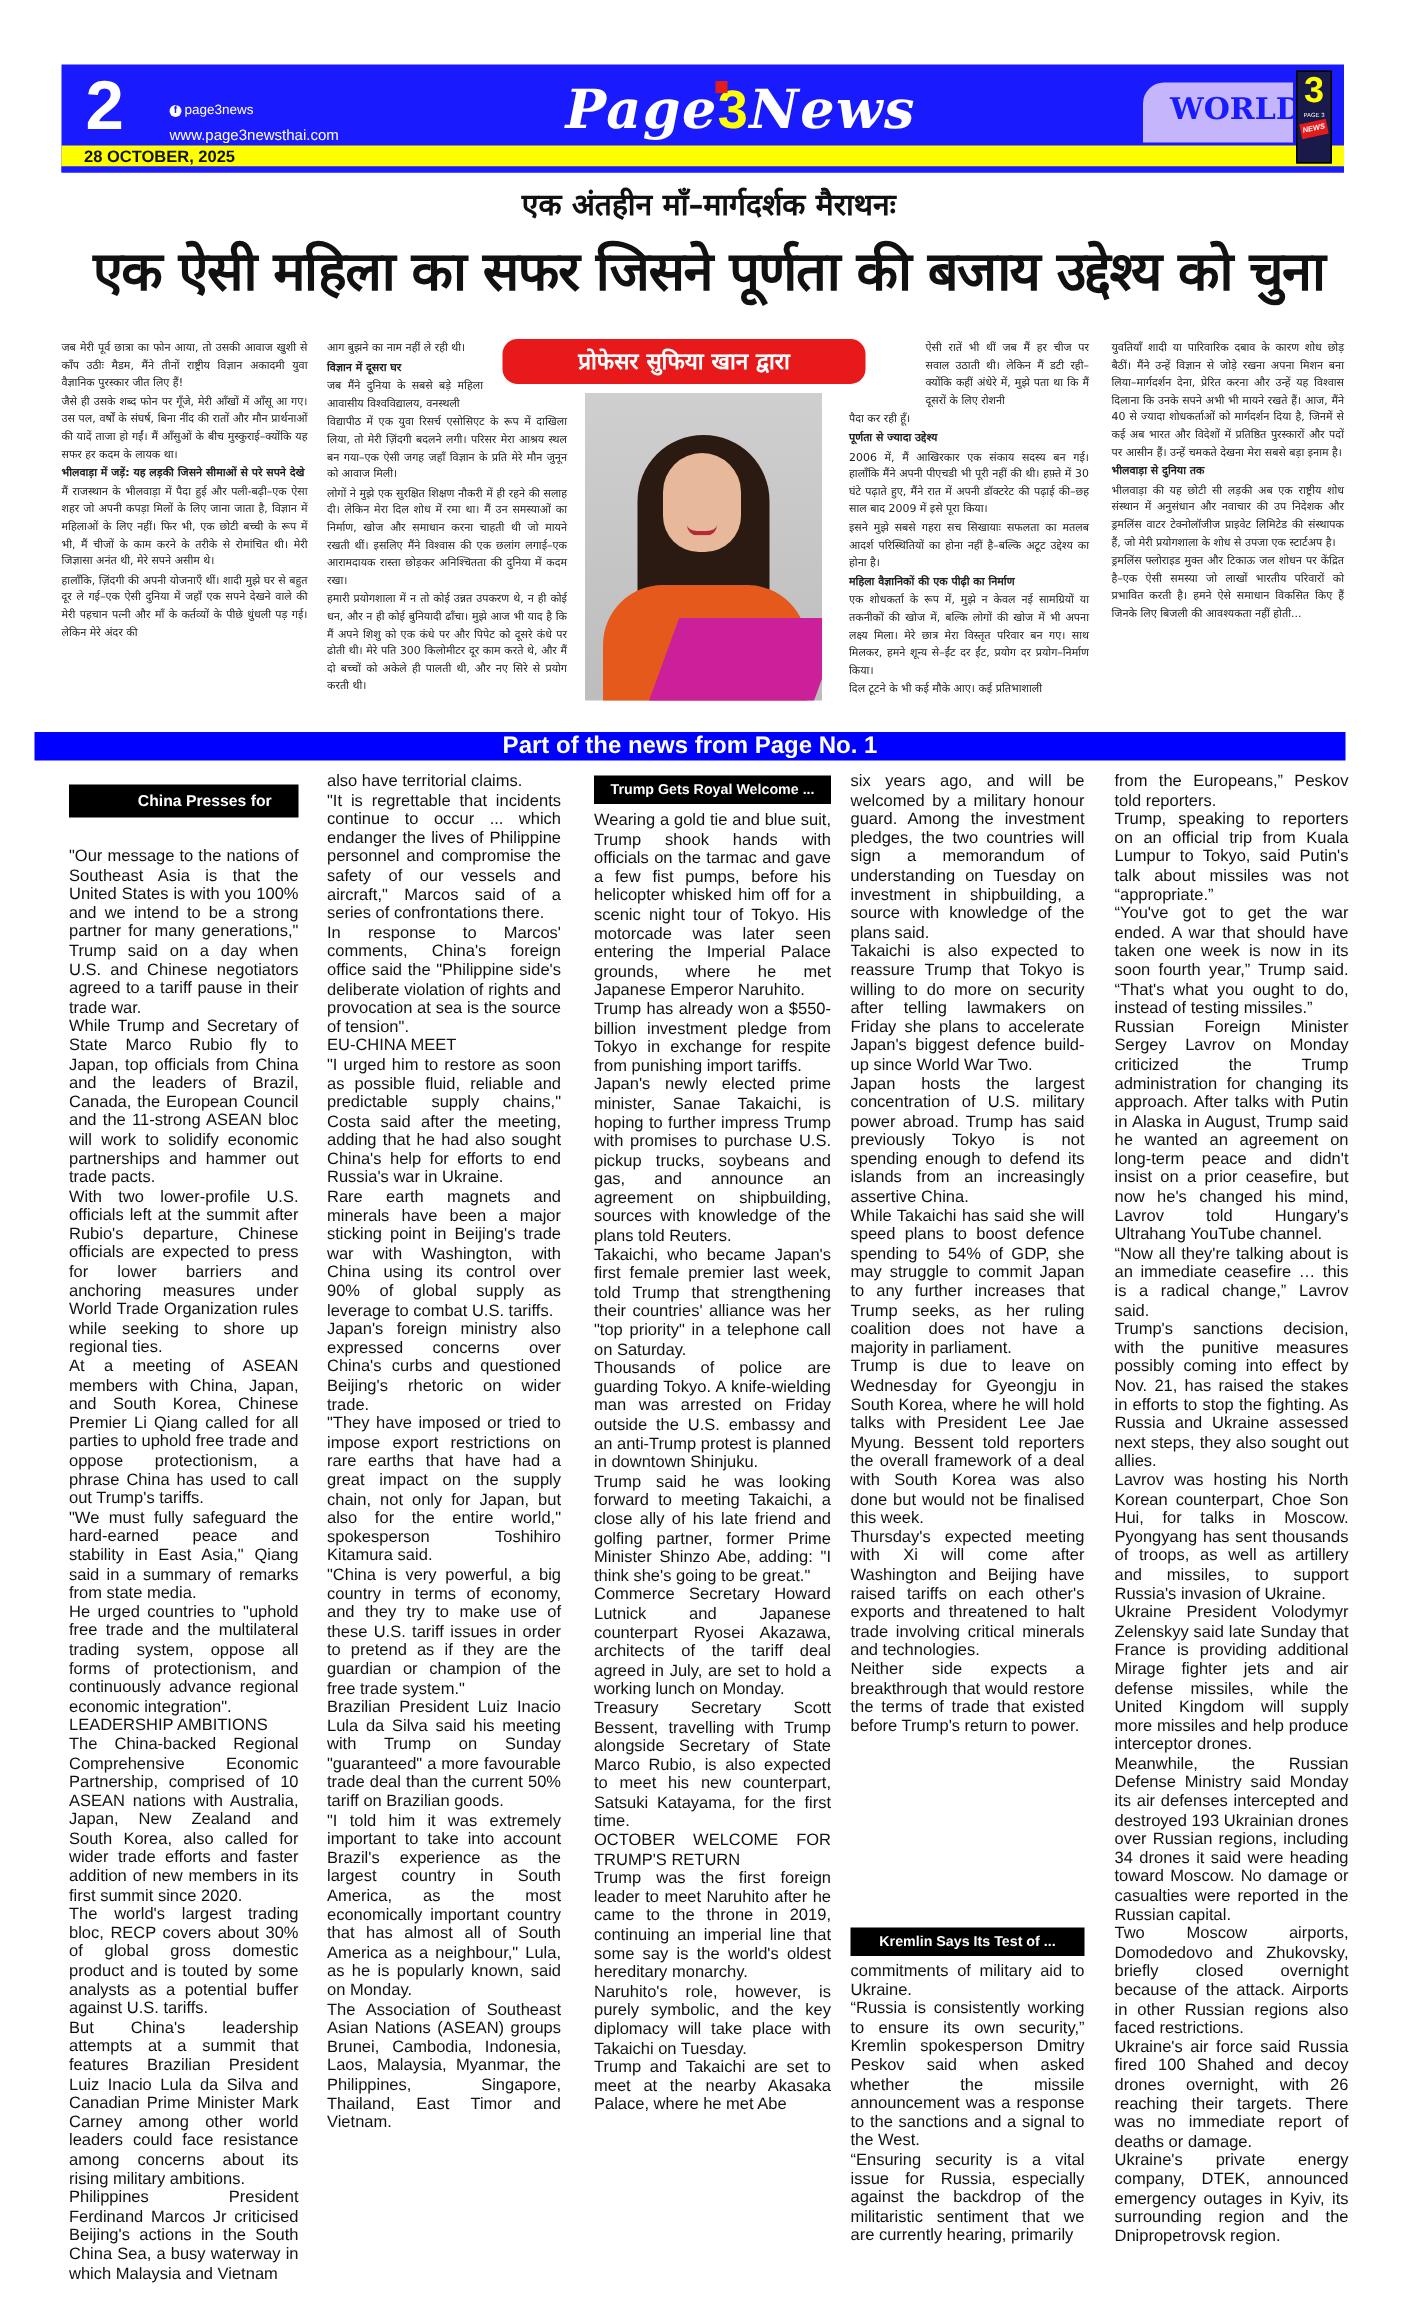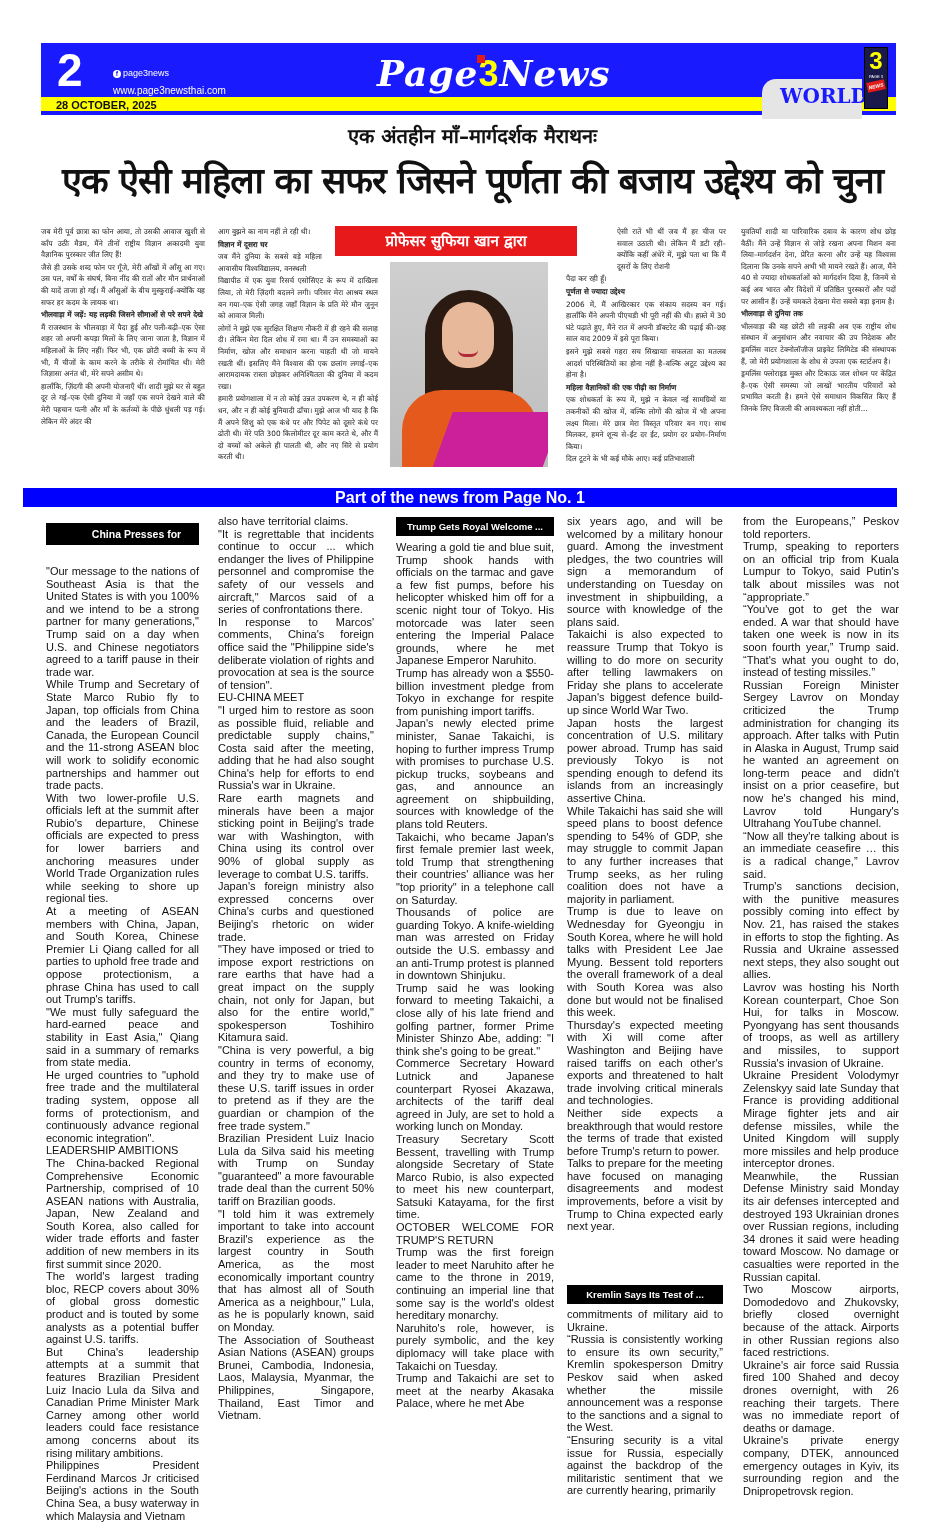--- a/index.html
+++ b/index.html
@@ -11,42 +11,42 @@
   .masthead .yellow-bar { position: absolute; left: 0; bottom: 4px; width: 100%; height: 14px; background: #ffff00; }
   .masthead .blue-bottom { position: absolute; left: 0; bottom: 0; width: 100%; height: 4px; background: #1a1aff; }
   .page-num { position: absolute; left: 16px; top: 4px; font-family: "Liberation Sans", sans-serif; font-weight: bold; font-size: 46px; color: #fff; line-height: 46px; }
   .social { position: absolute; left: 72px; top: 25px; font-size: 9px; color: #fff; font-family: "Liberation Sans", sans-serif; }
   .social .fb { display: inline-block; width: 8px; height: 8px; border-radius: 50%; background: #fff; color: #1a1aff; font-size: 7px; text-align: center; line-height: 8px; font-weight: bold; margin-right: 2px; vertical-align: middle; }
   .website { position: absolute; left: 72px; top: 42px; font-size: 10px; color: #fff; }
   .date { position: absolute; left: 15px; top: 56px; font-size: 11px; font-weight: bold; color: #111; }
   .brand { position: absolute; left: 336px; top: 10px; font-family: "DejaVu Serif", serif; font-weight: bold; font-style: italic; font-size: 36px; color: #fff; letter-spacing: 1px; line-height: 40px; }
   .brand .three { color: #ffff00; font-family: "Liberation Sans", sans-serif; font-style: normal; position: relative; }
   .brand .three::before { content: ""; position: absolute; left: -2px; top: 2px; width: 8px; height: 8px; background: #e21b1b; }
-  .section-tab { position: absolute; right: 34px; top: 36px; width: 100px; height: 40px; background: #e5e5e5; border-radius: 14px 0 0 0; }
+  .section-tab { position: absolute; right: 34px; top: 12px; width: 100px; height: 40px; background: #c4b5fd; border-radius: 14px 0 0 0; }
   .section-tab span { position: absolute; left: 18px; top: 5px; font-family: "DejaVu Serif", serif; font-weight: bold; font-size: 20px; color: #1a1aff; }
   .badge { position: absolute; right: 8px; top: 4px; width: 24px; height: 62px; background: #1a1a4a; border: 1px solid #000; text-align: center; }
   .badge .b3 { color: #ffff00; font-weight: bold; font-size: 24px; line-height: 26px; display: block; }
   .badge .bp { color: #fff; font-size: 4px; display: block; }
   .badge .bn { display: block; margin: 2px auto 0; width: 18px; height: 10px; background: #e21b1b; color: #fff; font-size: 5px; line-height: 10px; font-style: italic; font-weight: bold; transform: rotate(-12deg); }
 
   
   .kicker { position: absolute; left: 0; width: 945px; top: 122px; text-align: center; font-family: "DejaVu Sans", sans-serif; font-weight: bold; font-size: 20px; color: #111; }
   .headline { position: absolute; left: 0; width: 945px; top: 155px; text-align: center; font-family: "DejaVu Sans", sans-serif; font-weight: bold; font-size: 36px; color: #111; letter-spacing: -1px; }
 
   .hindi-col { position: absolute; top: 226px; font-family: "DejaVu Sans", sans-serif; font-size: 7.3px; line-height: 11.6px; color: #222; text-align: justify; }
   .hindi-col p { margin-bottom: 1px; }
   .hindi-col .sub { font-weight: bold; }
   .h-col1 { left: 41px; width: 164px; }
   .h-col2 { left: 218px; width: 160px; }
   .h-col2 .narrow { width: 104px; }
   .h-col3 { left: 566px; width: 160px; }
   .h-col3 .narrow { margin-left: 51px; }
   .h-col4 { left: 741px; width: 155px; }
 
-  .byline-bar { position: absolute; left: 335px; top: 226px; width: 242px; height: 30px; background: #e8191a; color: #fff; text-align: center; font-family: "DejaVu Sans", sans-serif; font-weight: bold; font-size: 15px; line-height: 30px; }
+  .byline-bar { position: absolute; left: 335px; top: 226px; width: 242px; height: 30px; background: #e8191a; color: #fff; text-align: center; font-family: "DejaVu Sans", sans-serif; font-weight: bold; font-size: 15px; line-height: 30px; border-radius: 10px; }
   .photo { position: absolute; left: 390px; top: 262px; width: 158px; height: 205px; background: linear-gradient(180deg,#cfcfcf 0%, #bdbdbd 100%); overflow: hidden; }
   .photo .hair { position: absolute; left: 35px; top: 28px; width: 88px; height: 128px; background: #2a1a12; border-radius: 44px 44px 20px 20px; }
   .photo .face { position: absolute; left: 52px; top: 40px; width: 52px; height: 66px; background: #e8b89a; border-radius: 26px 26px 24px 24px; }
   .photo .smile { position: absolute; left: 68px; top: 88px; width: 20px; height: 7px; border-bottom: 3px solid #b02a3a; border-radius: 0 0 10px 10px; }
   .photo .blouse { position: absolute; left: 12px; top: 128px; width: 136px; height: 90px; background: #e55a1c; border-radius: 40px 40px 0 0; }
   .photo .saree { position: absolute; left: 50px; top: 150px; width: 110px; height: 70px; background: #cc1f9a; transform: skewX(-20deg); }
 
   
   .section-bar { position: absolute; left: 23px; top: 488px; width: 874px; height: 19px; background: #0000ff; color: #fff; text-align: center; font-weight: bold; font-size: 16px; line-height: 19px; }
 
@@ -178,21 +178,20 @@
     <p>Trump and Takaichi are set to meet at the nearby Akasaka Palace, where he met Abe</p>
   </div>
 <div class="en-col c4">
     <p>six years ago, and will be welcomed by a military honour guard. Among the investment pledges, the two countries will sign a memorandum of understanding on Tuesday on investment in shipbuilding, a source with knowledge of the plans said.</p>
     <p>Takaichi is also expected to reassure Trump that Tokyo is willing to do more on security after telling lawmakers on Friday she plans to accelerate Japan's biggest defence build-up since World War Two.</p>
     <p>Japan hosts the largest concentration of U.S. military power abroad. Trump has said previously Tokyo is not spending enough to defend its islands from an increasingly assertive China.</p>
     <p>While Takaichi has said she will speed plans to boost defence spending to 54% of GDP, she may struggle to commit Japan to any further increases that Trump seeks, as her ruling coalition does not have a majority in parliament.</p>
     <p>Trump is due to leave on Wednesday for Gyeongju in South Korea, where he will hold talks with President Lee Jae Myung. Bessent told reporters the overall framework of a deal with South Korea was also done but would not be finalised this week.</p>
     <p>Thursday's expected meeting with Xi will come after Washington and Beijing have raised tariffs on each other's exports and threatened to halt trade involving critical minerals and technologies.</p>
     <p>Neither side expects a breakthrough that would restore the terms of trade that existed before Trump's return to power.</p>
-    <p>Talks to prepare for the meeting have focused on managing disagreements and modest improvements, before a visit by Trump to China expected early next year.</p>
   </div>
 <div class="tag tag3">Kremlin Says Its Test of ...</div>
 <div class="en-col c4b">
     <p>commitments of military aid to Ukraine.</p>
     <p>“Russia is consistently working to ensure its own security,” Kremlin spokesperson Dmitry Peskov said when asked whether the missile announcement was a response to the sanctions and a signal to the West.</p>
     <p>“Ensuring security is a vital issue for Russia, especially against the backdrop of the militaristic sentiment that we are currently hearing, primarily</p>
   </div>
 <div class="en-col c5">
     <p>from the Europeans,” Peskov told reporters.</p>
     <p>Trump, speaking to reporters on an official trip from Kuala Lumpur to Tokyo, said Putin's talk about missiles was not “appropriate.”</p>

